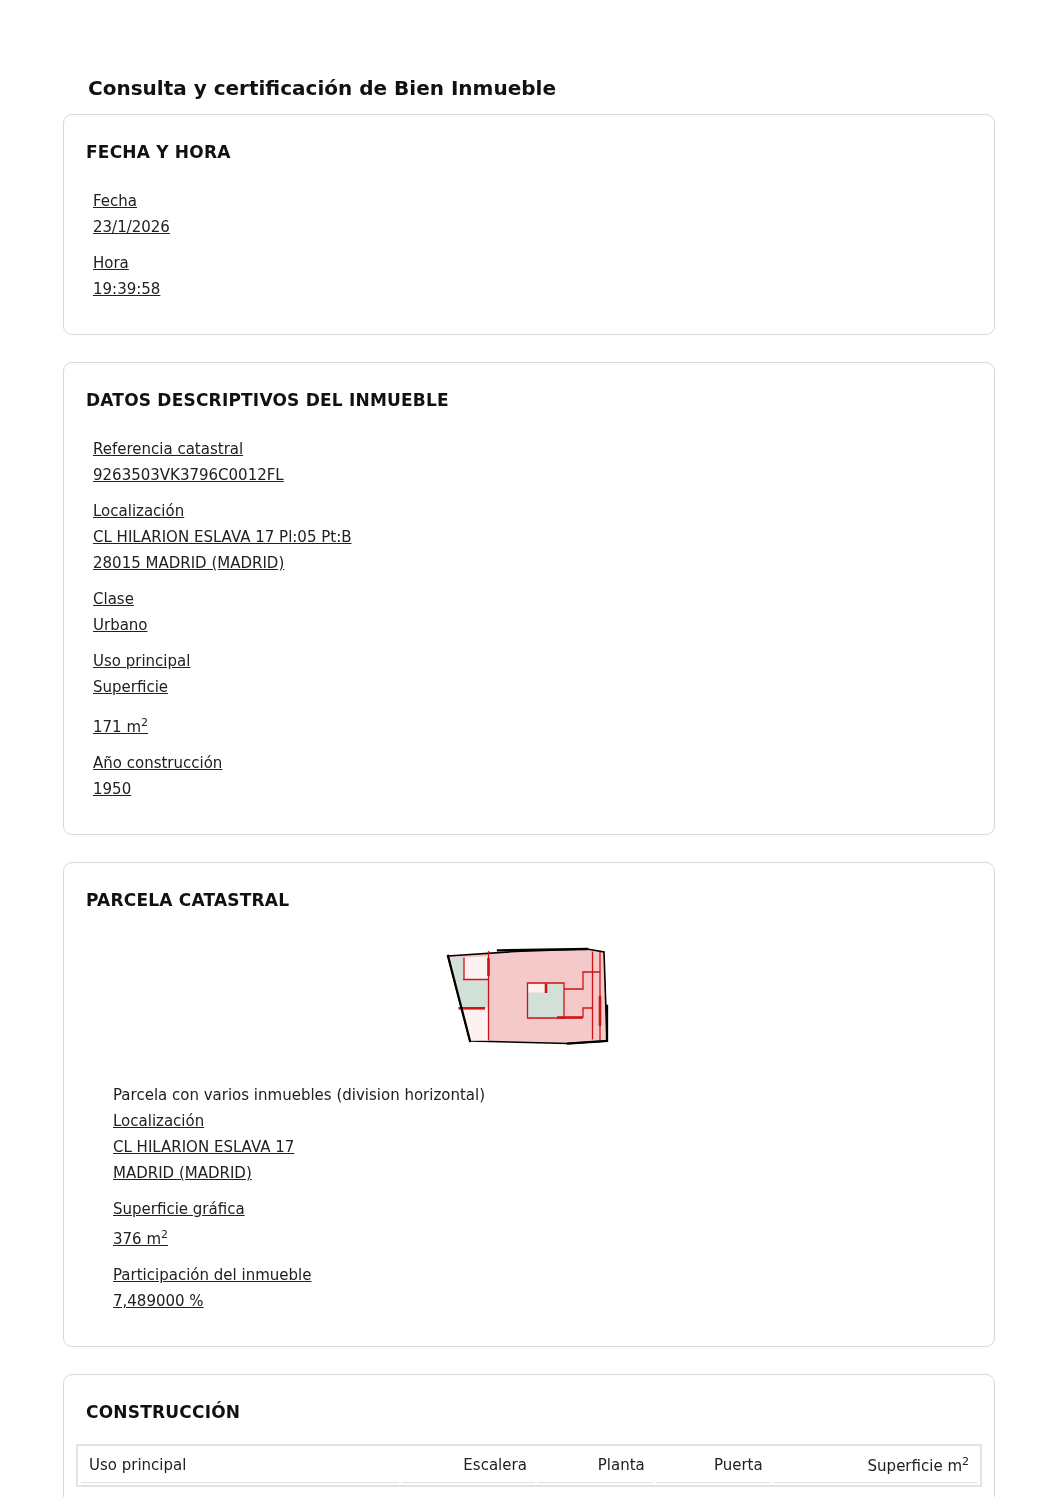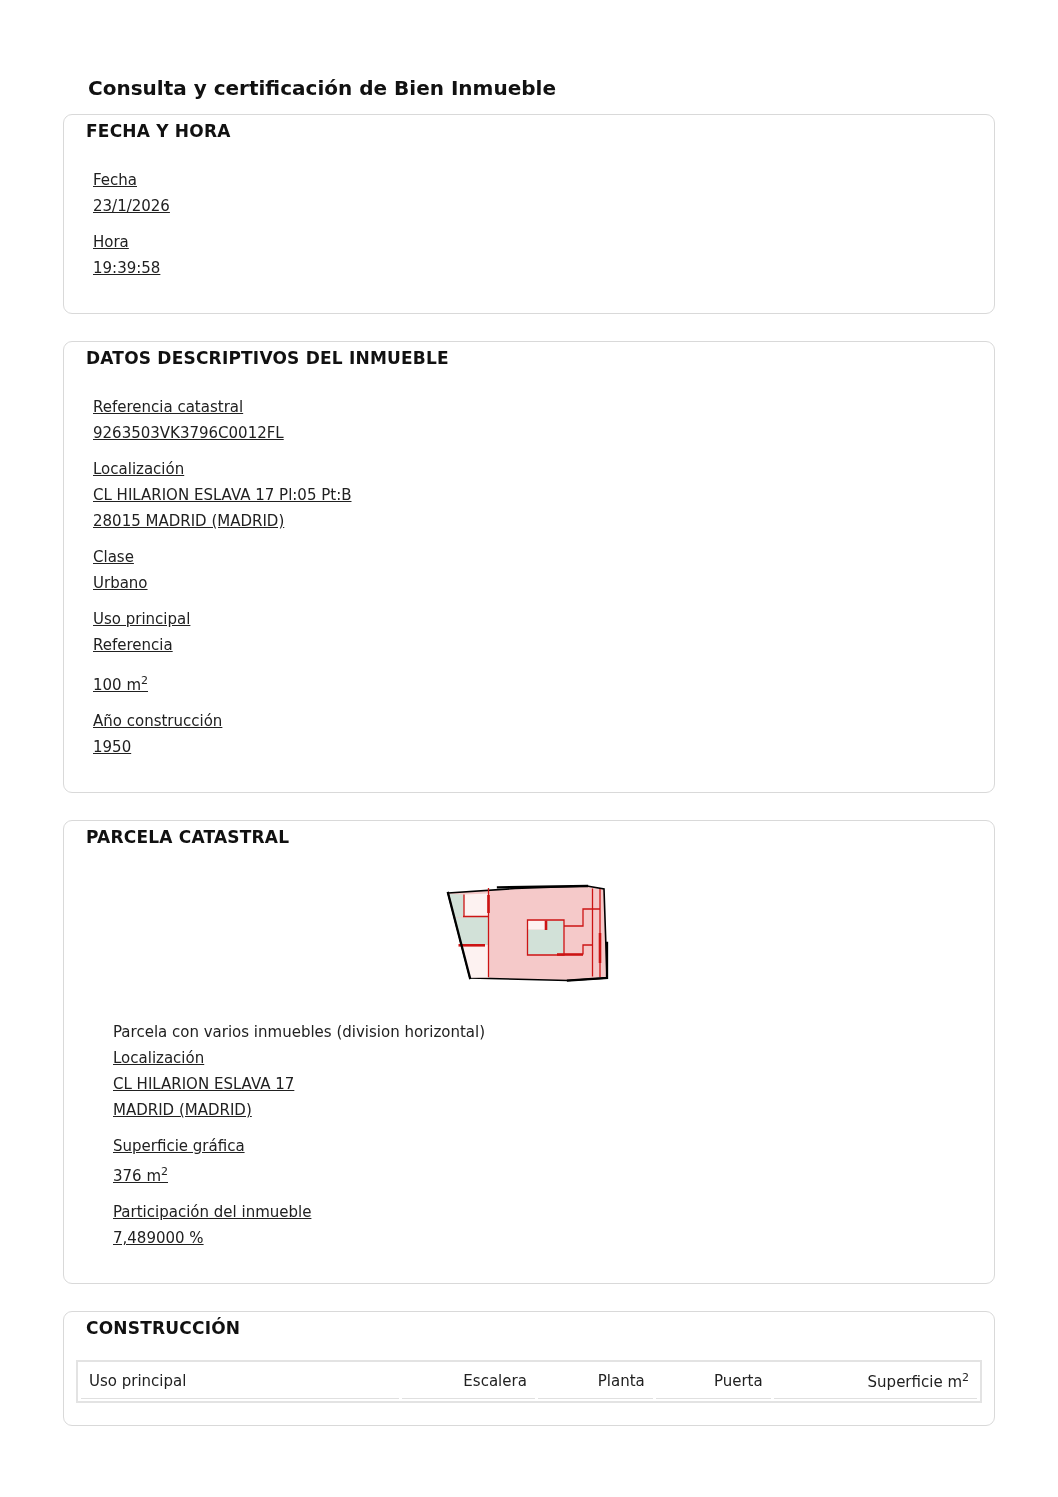--- a/index.html
+++ b/index.html
@@ -10,21 +10,21 @@
     color: #212121;
   }
   .page { padding: 76px 63px 40px 63px; }
   .page-title {
     font-size: 20px; font-weight: bold; color: #111;
     margin: 0 0 14px 25px;
   }
   .card {
     border: 1px solid #d9d9d9; border-radius: 9px;
     background: #fff;
-    padding: 0 20px 22px 20px;
+    padding: 21px 20px 22px 20px;
     margin-bottom: 27px;
   }
   .card-heading {
     font-size: 17px; font-weight: bold; color: #111;
     margin: 6px 0 26px 2px; letter-spacing: 0.2px;
   }
   .fields { margin-left: 9px; }
   .parcela .fields { margin-left: 29px; }
   .field { margin-bottom: 10px; text-decoration: underline; }
   .field .label, .field .value, .desc-line {
@@ -86,24 +86,24 @@
         <div class="label">Localización</div>
         <div class="value">CL HILARION ESLAVA 17 Pl:05 Pt:B</div>
         <div class="value">28015 MADRID (MADRID)</div>
       </div>
       <div class="field">
         <div class="label">Clase</div>
         <div class="value">Urbano</div>
       </div>
       <div class="field">
         <div class="label">Uso principal</div>
-        <div class="value">Referencia</div>
+        <div class="value">Superficie</div>
       </div>
       <div class="field">
-        <div class="value"><span>100 m</span><sup class="sup">2</sup></div>
+        <div class="value"><span>171 m</span><sup class="sup">2</sup></div>
       </div>
       <div class="field">
         <div class="label">Año construcción</div>
         <div class="value">1950</div>
       </div>
     </div>
   </div>
 
   <div class="card parcela">
     <div class="card-heading">PARCELA CATASTRAL</div>

